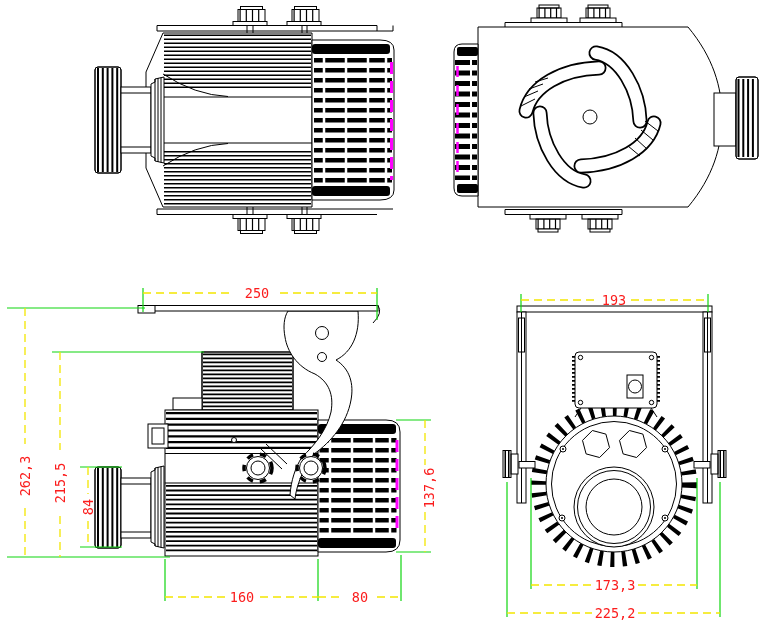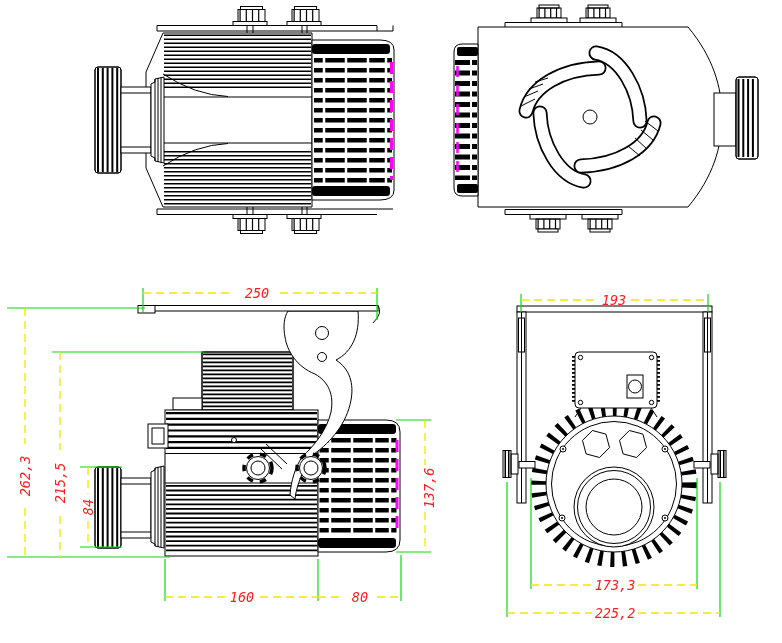--- a/index.html
+++ b/index.html
@@ -1,17 +1,17 @@
 <!DOCTYPE html>
 <html><head>
 <meta charset="utf-8">
 <style>
   html,body{margin:0;padding:0;background:#fff;}
   .sheet{position:relative;width:782px;height:643px;background:#fff;overflow:hidden;
-         font-family:"DejaVu Sans Mono","Liberation Mono",monospace;font-style:italic;}
+         font-family:"DejaVu Sans Mono","Liberation Mono",monospace;}
   svg{display:block;}
   text{font-family:"DejaVu Sans Mono","Liberation Mono",monospace;}
 </style>
 </head>
 <body>
 
 <div class="sheet">
 <svg viewBox="0 0 782 643" width="782" height="643">
 <g fill="none" stroke-width="1" stroke="#000000">
 

